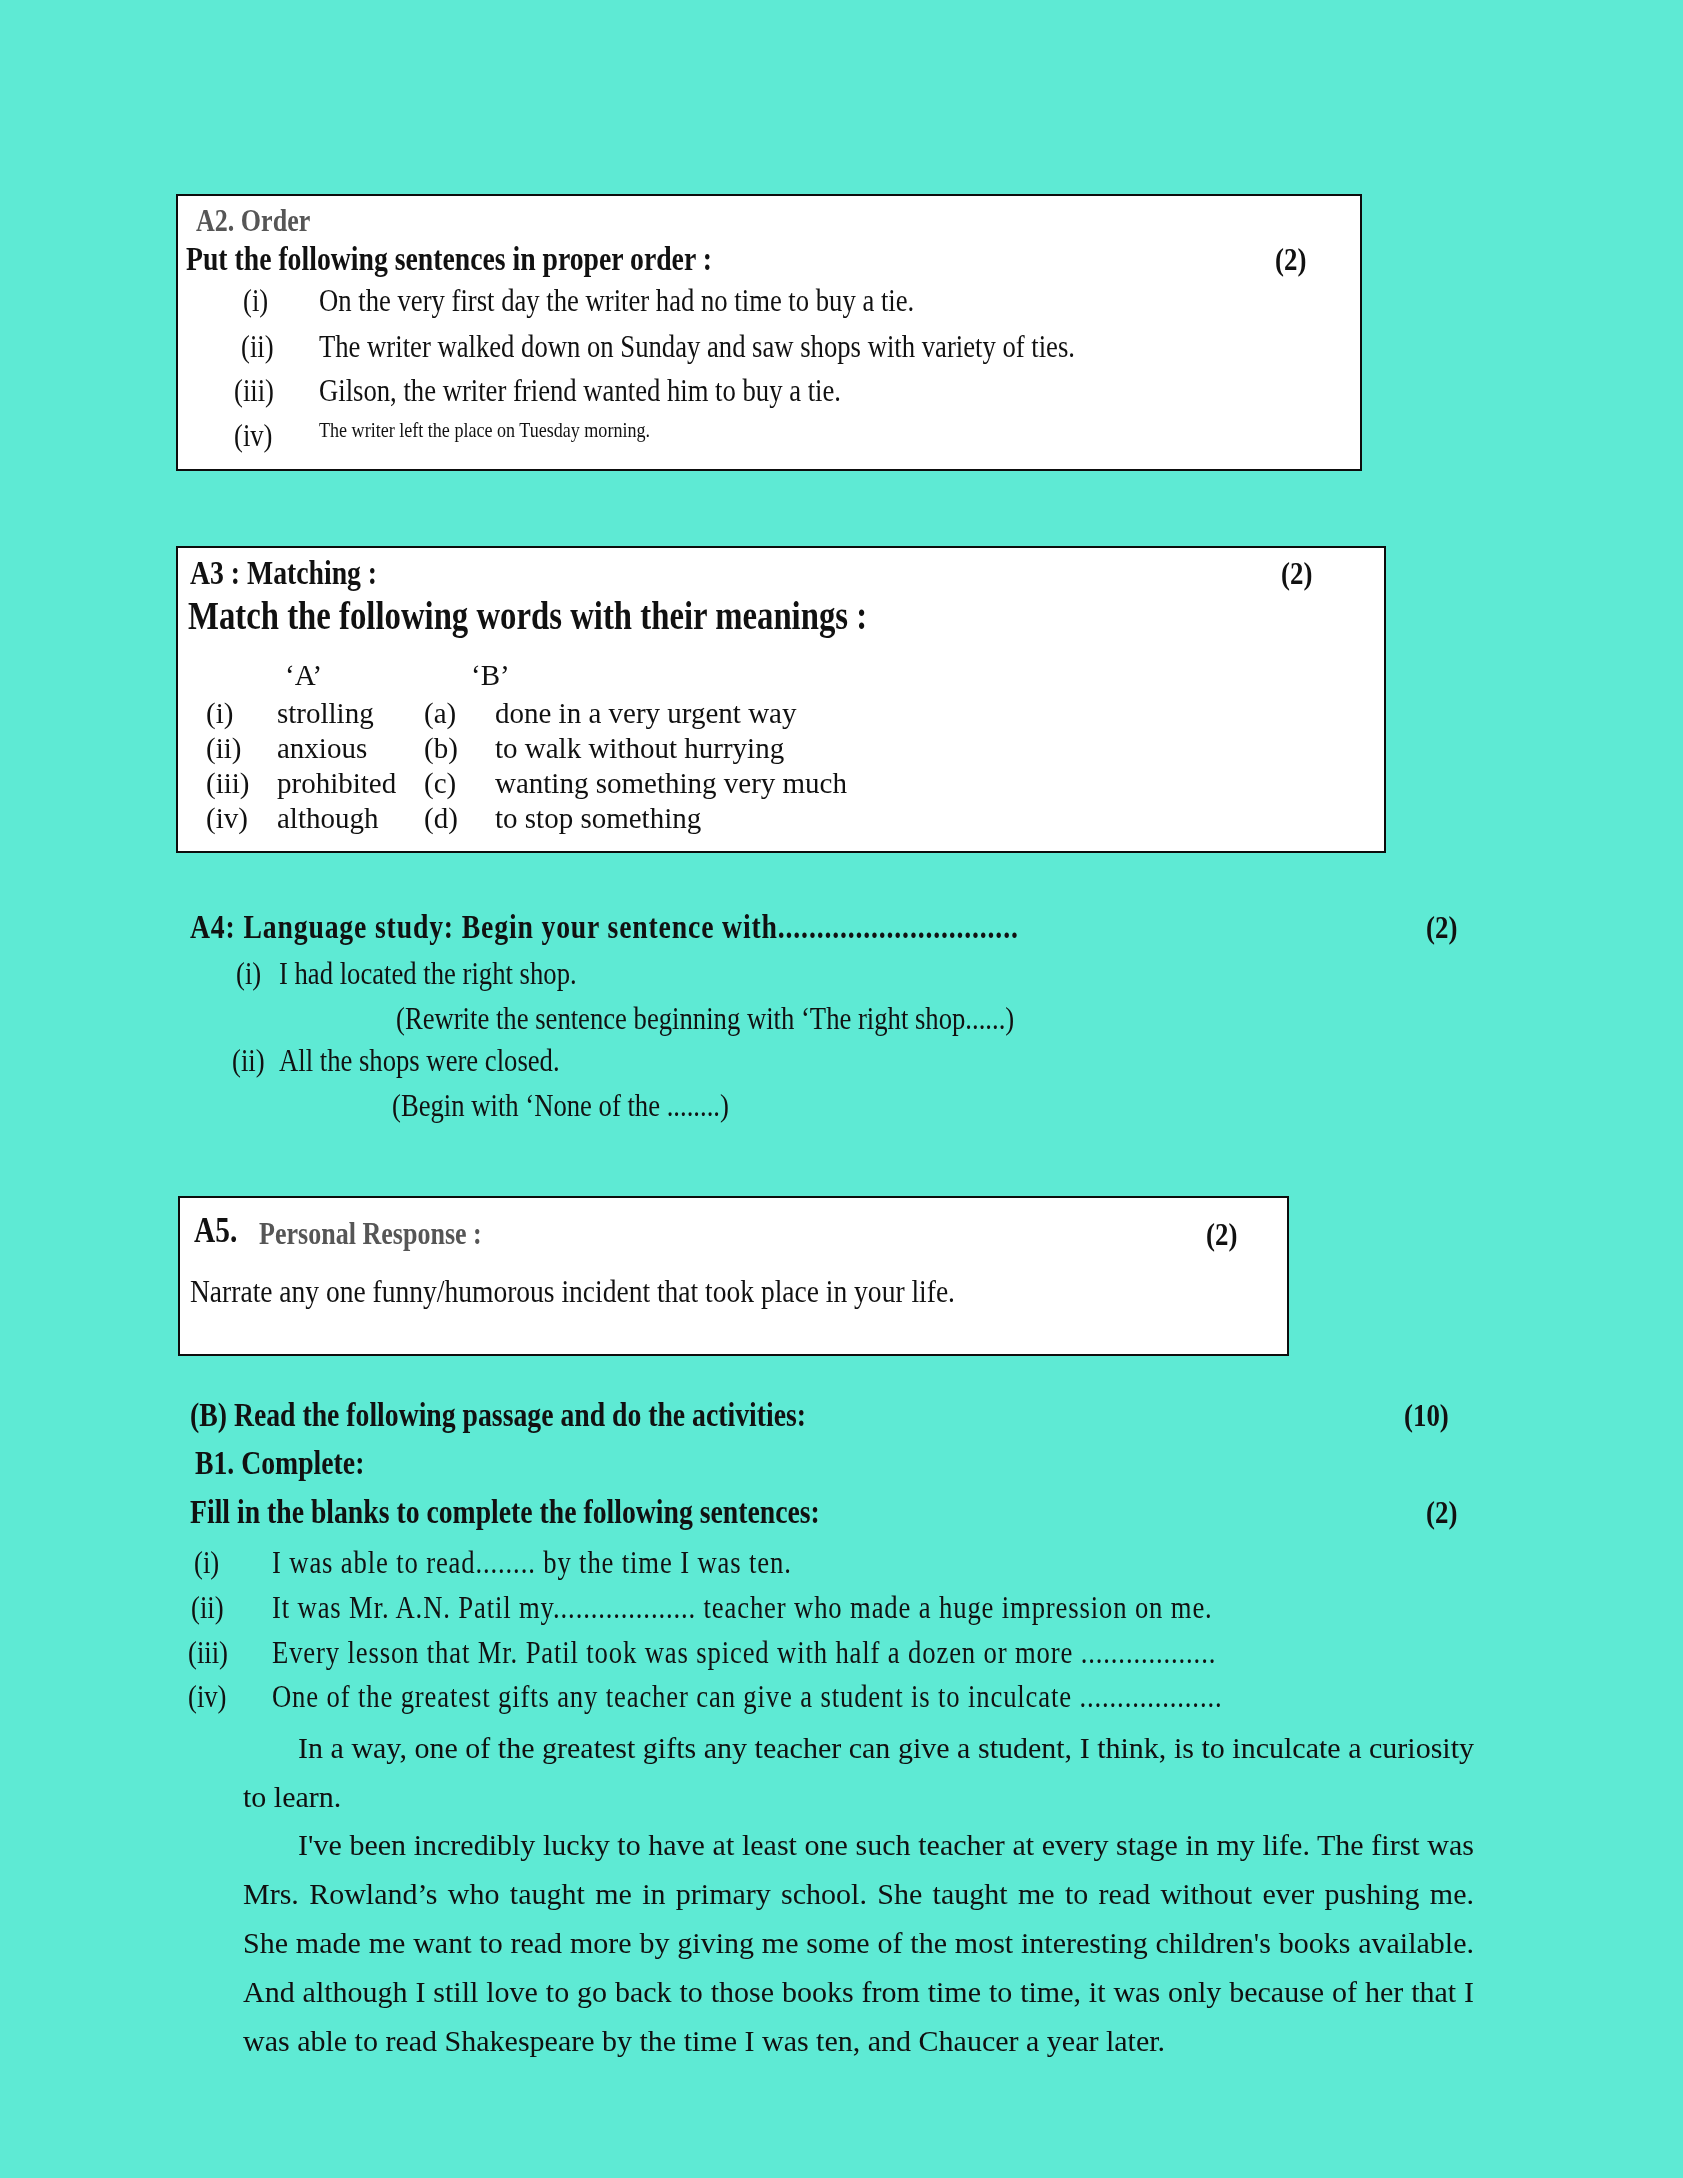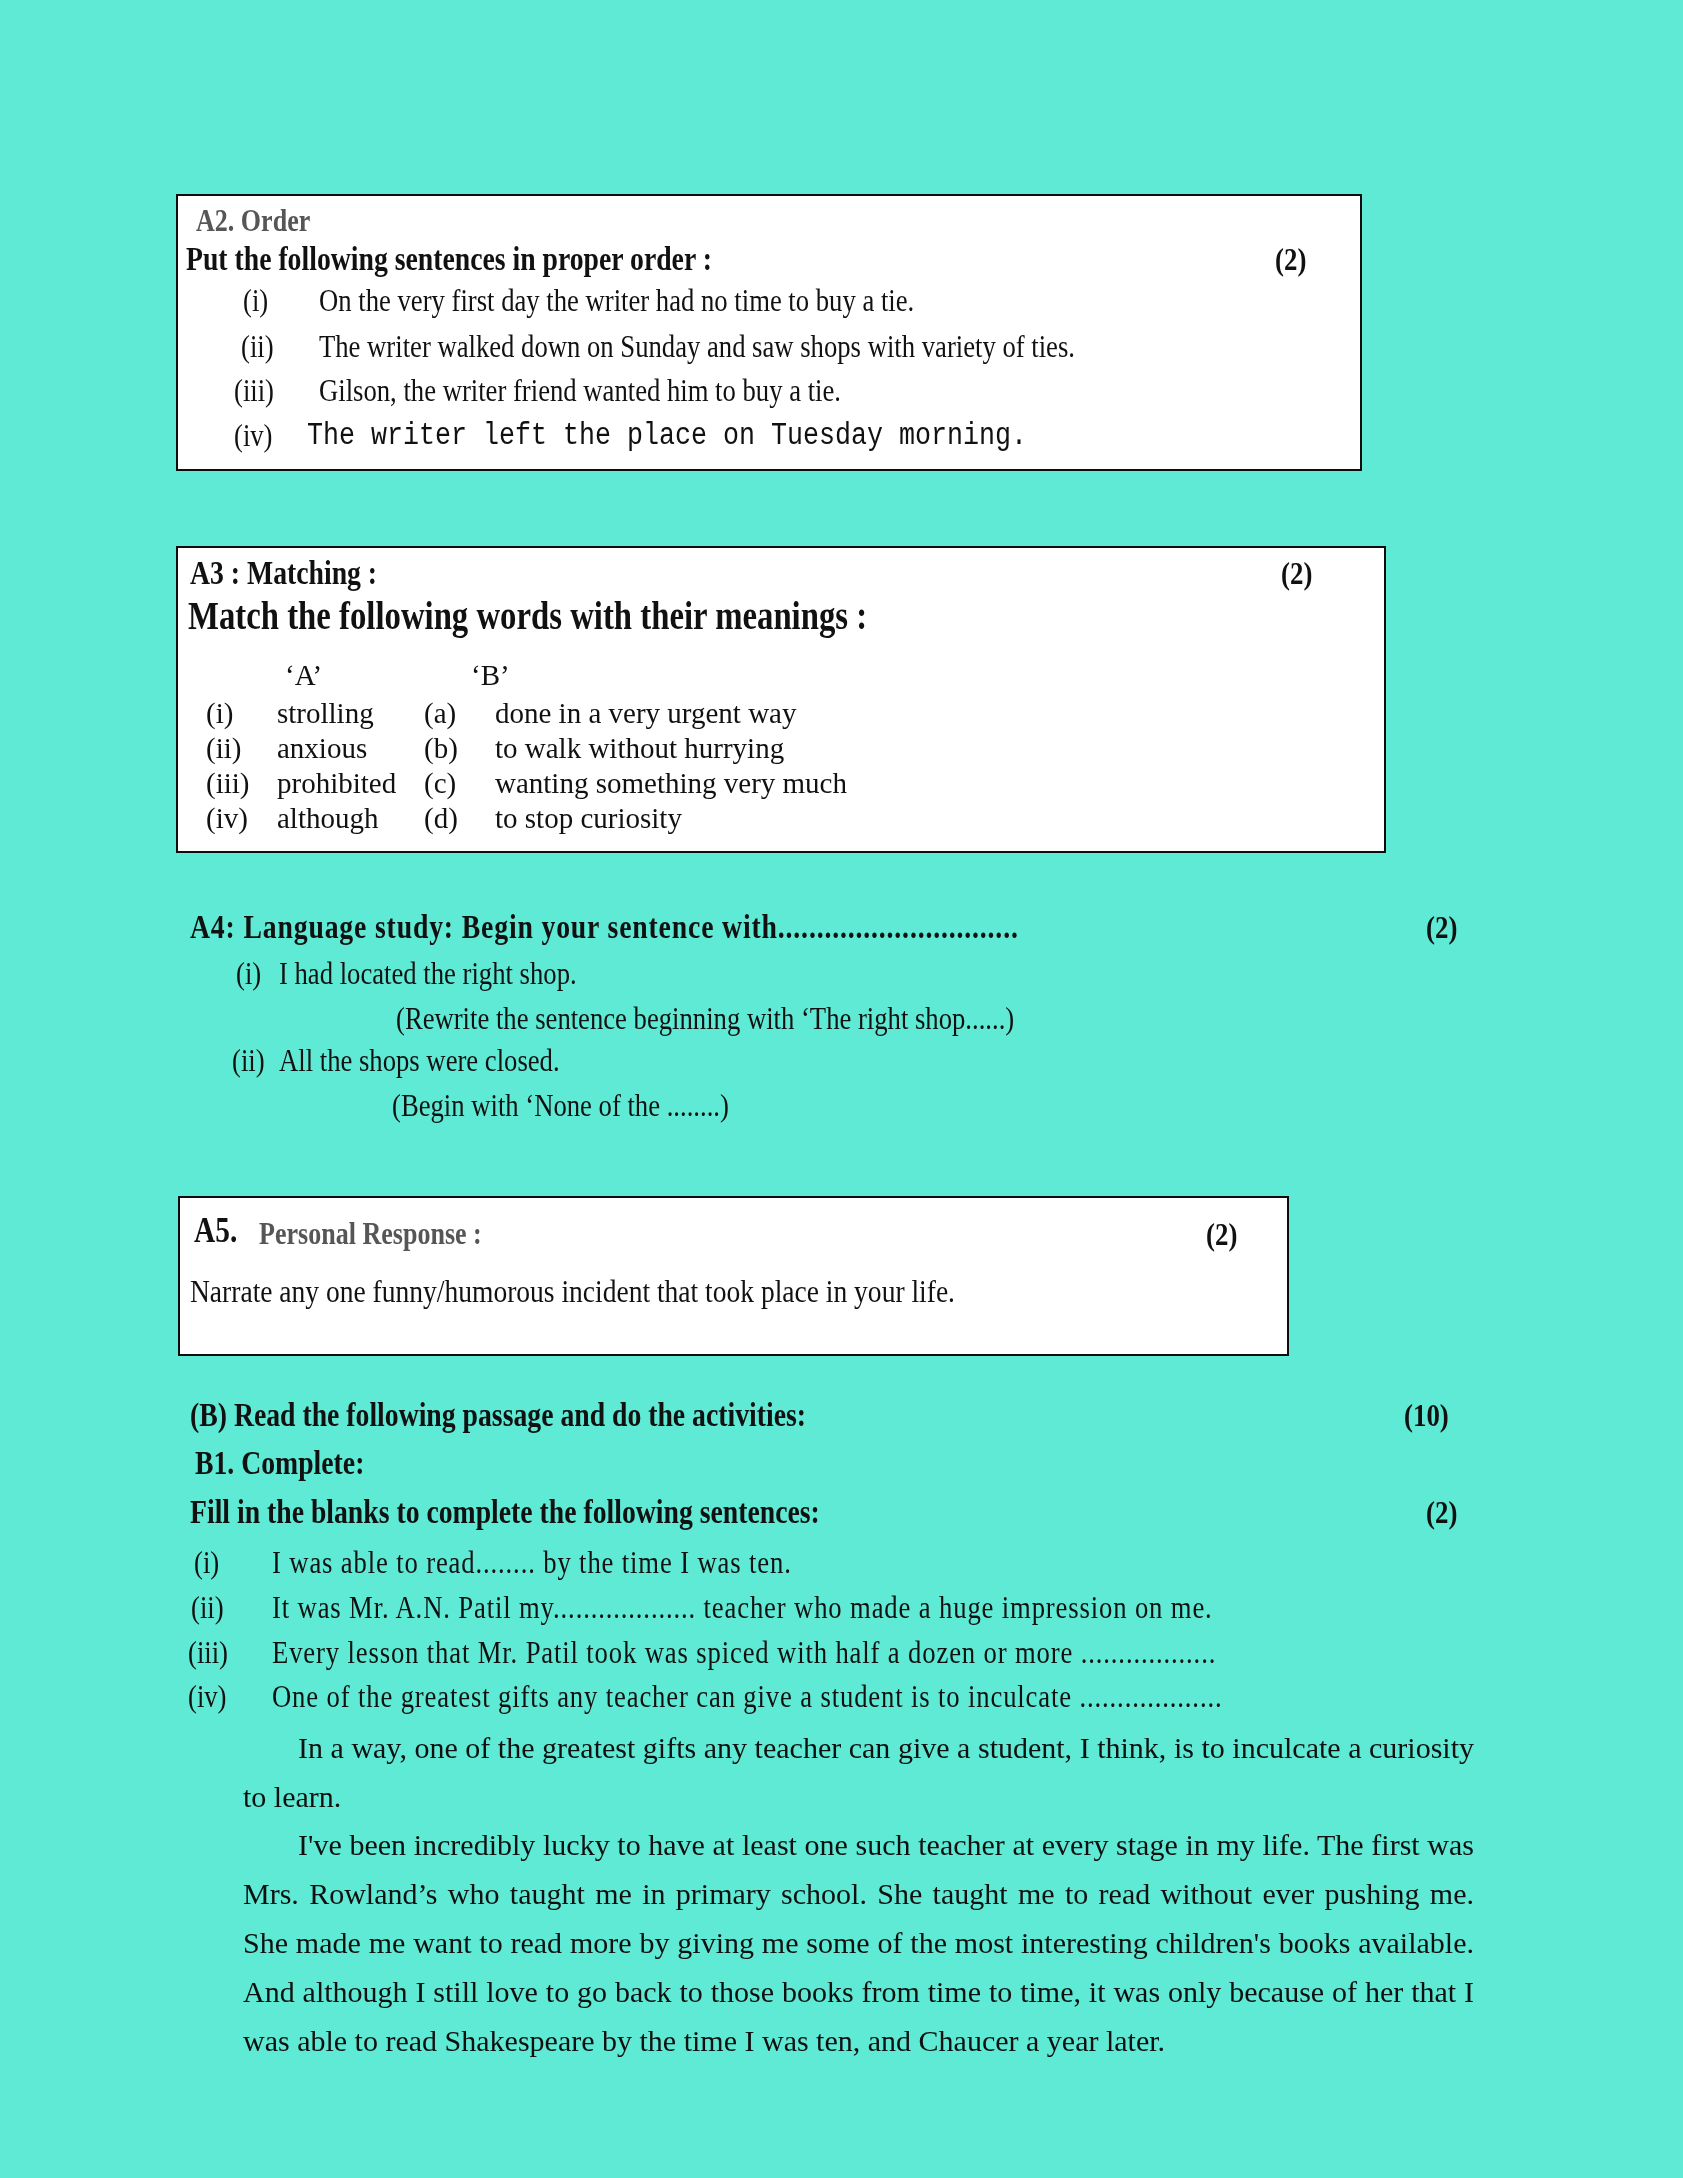--- a/index.html
+++ b/index.html
@@ -117,21 +117,21 @@
   <div class="ln" style="left:243px; top:285px; font-size:31px;"><span class="sq">(i)</span></div>
   <div class="ln" style="left:319px; top:285px; font-size:31px;"><span class="sq">On the very first day the writer had no time to buy a tie.</span></div>
 
   <div class="ln" style="left:241px; top:331px; font-size:31px;"><span class="sq">(ii)</span></div>
   <div class="ln" style="left:319px; top:331px; font-size:31px;"><span class="sq">The writer walked down on Sunday and saw shops with variety of ties.</span></div>
 
   <div class="ln" style="left:234px; top:375px; font-size:31px;"><span class="sq">(iii)</span></div>
   <div class="ln" style="left:319px; top:375px; font-size:31px;"><span class="sq">Gilson, the writer friend wanted him to buy a tie.</span></div>
 
   <div class="ln" style="left:234px; top:420px; font-size:31px;"><span class="sq">(iv)</span></div>
-  <div class="ln" style="left:307px; top:420px; font-size:31px;font-family:Liberation Mono, monospace;"><span class="sq">The writer left the place on Tuesday morning.</span></div>
+  <div class="ln" style="left:319px; top:420px; font-size:21px;"><span class="sq">The writer left the place on Tuesday morning.</span></div>
 
   <div class="box" style="left:176px; top:546px; width:1210px; height:307px;">
   </div>
 
   <div class="ln" style="left:190px; top:557px; font-size:33px; font-weight:bold;">
     <span class="sqb">A3 : Matching :</span>
   </div>
   <div class="marks" style="left:1281px; top:557px; font-size:32px;">
     <span class="sqb">(2)</span>
   </div>
@@ -164,21 +164,21 @@
       <tr>
         <td class="c-num">(iii)</td>
         <td class="c-worda">prohibited</td>
         <td class="c-let">(c)</td>
         <td class="c-mean">wanting something very much</td>
       </tr>
       <tr>
         <td class="c-num">(iv)</td>
         <td class="c-worda">although</td>
         <td class="c-let">(d)</td>
-        <td class="c-mean">to stop curiosity</td>
+        <td class="c-mean">to stop something</td>
       </tr>
     </tbody>
   </table>
 
   <div class="ln" style="left:190px; top:911px; font-size:33px; font-weight:bold;">
     <span class="sqb dotline">A4: Language study: Begin your sentence with...............................</span>
   </div>
   <div class="marks" style="left:1426px; top:911px; font-size:32px;">
     <span class="sqb">(2)</span>
   </div>

